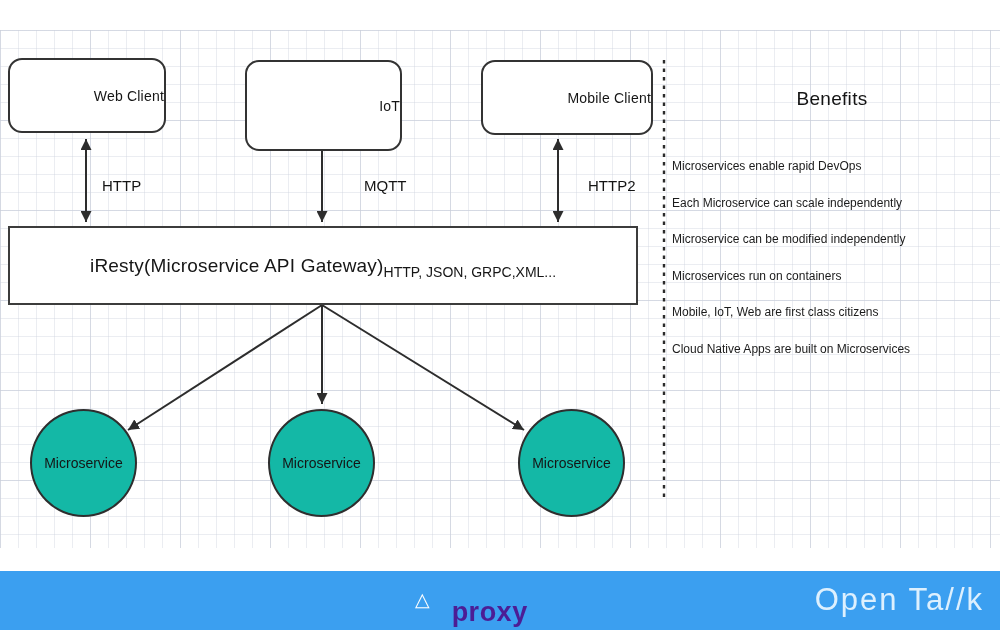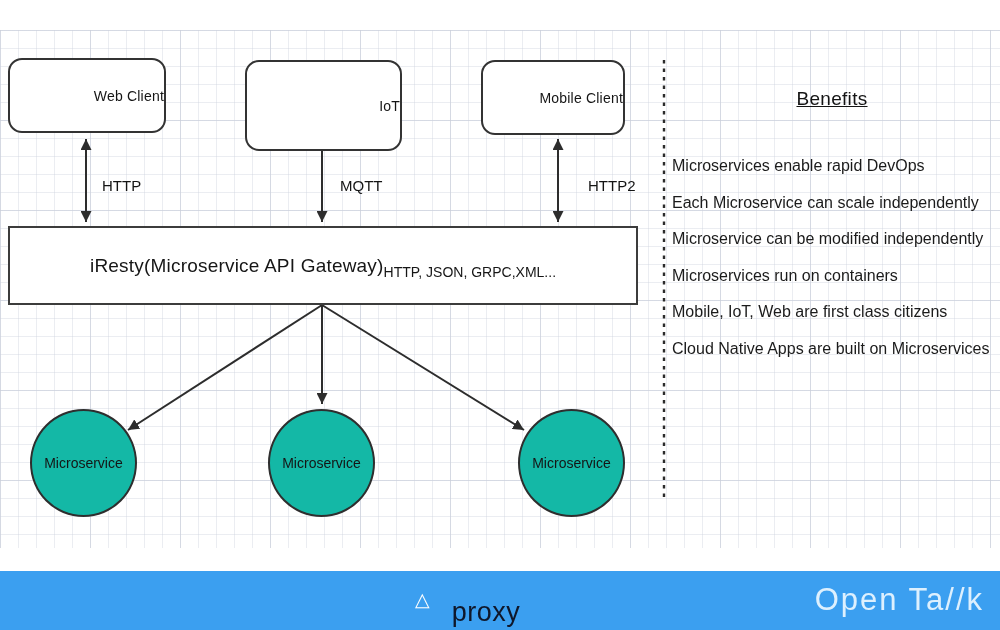--- a/index.html
+++ b/index.html
@@ -21,25 +21,25 @@
   .wire { stroke:#2d2d2d; stroke-width:2; fill:none; }
   .dashline { stroke:#2b2b2b; stroke-width:2.4; stroke-dasharray:3.5 5; fill:none; }
 
   .node {
     position:absolute; background:#fff; border:2px solid #333; border-radius:14px;
     display:flex; align-items:center; justify-content:flex-end;
     font-size:14px; color:#151515; letter-spacing:.2px;
   }
   #web-client    { left:8px;   top:58px; width:158px; height:75px; }
   #iot-client    { left:245px; top:60px; width:157px; height:91px; }
-  #mobile-client { left:481px; top:60px; width:144px; height:75px; }
+  #mobile-client { left:481px; top:60px; width:172px; height:75px; }
 
   .proto-label { position:absolute; font-size:15px; color:#141414; }
   #proto-0 { left:102px; top:177px; }
-  #proto-1 { left:340px; top:177px; }
+  #proto-1 { left:364px; top:177px; }
   #proto-2 { left:588px; top:177px; }
 
   .gateway {
     position:absolute; left:8px; top:226px; width:630px; height:79px;
     background:#fff; border:2px solid #3c3c3c;
     display:flex; flex-direction:row; align-items:center; justify-content:center;
     color:#161616;
   }
   .gateway .gw-title { font-size:19px; letter-spacing:.2px; }
   .gateway .gw-sub   { font-size:14px; margin-top:12px; }
@@ -48,33 +48,33 @@
     position:absolute; width:107px; height:108px; background:#14b8a6;
     border:2px solid #2e2e2e; border-radius:50%;
     display:flex; align-items:center; justify-content:center;
     font-size:14px; color:#151515;
   }
   #svc-0 { left:30px;  top:409px; }
   #svc-1 { left:268px; top:409px; }
   #svc-2 { left:518px; top:409px; }
 
   .benefits { position:absolute; left:672px; top:88px; width:320px; }
-  .benefits-title { text-align:center; font-size:19px; color:#141414; letter-spacing:.3px;text-decoration:underline; }
-  .benefits-list  { margin-top:48px; font-size:16px; color:#1b1b1b; }
+  .benefits-title { text-align:center; font-size:19px; color:#141414; letter-spacing:.3px; }
+  .benefits-list  { margin-top:48px; font-size:12px; color:#1b1b1b; }
   .benefits-list .b-item { height:36.5px; line-height:16px; white-space:nowrap; }
 
   .footer-bar {
     position:absolute; left:0; top:571px; width:1000px; height:59px;
     background:#3b9ff0; display:flex; align-items:center;
   }
   .brand-cluster { position:absolute; left:415px; top:0; height:59px;
                    display:flex; align-items:center; }
   .tri-icon  { color:#fdfefe; font-size:19px; line-height:1; margin-right:22px;
                transform:translateY(-1px); }
-  .brand-txt { color:#0f172a; font-size:27px; font-weight:normal; letter-spacing:.5px;margin-top:24px; }
+  .brand-txt { color:#4c1d95; font-size:27px; font-weight:bold; letter-spacing:.5px;margin-top:24px; }
   .logo-txt  { position:absolute; right:16px; top:50%; transform:translateY(-52%);
                color:#ddf0fe; font-size:31px; letter-spacing:2px; font-weight:normal;
                font-family:"Liberation Sans", sans-serif; }
 </style>
 </head>
 <body>
 
 <div class="stage">
 
   <div class="grid-bg"></div>

